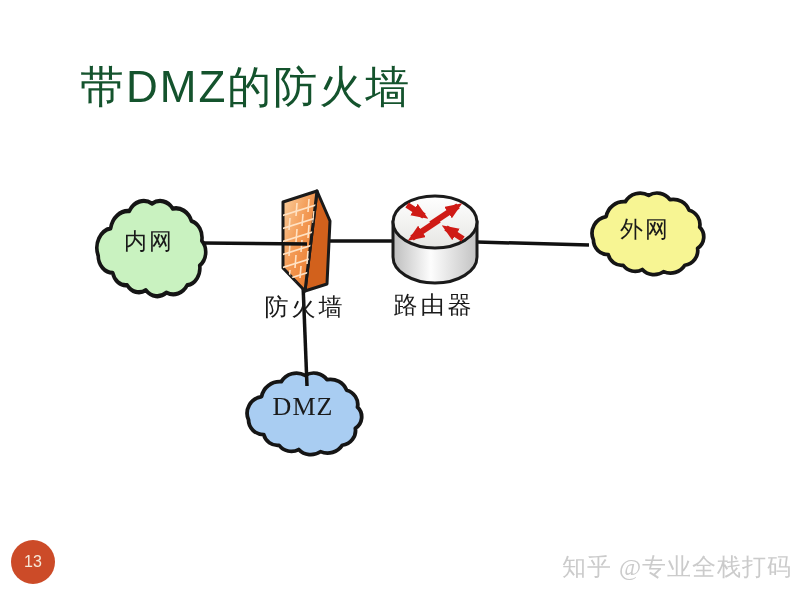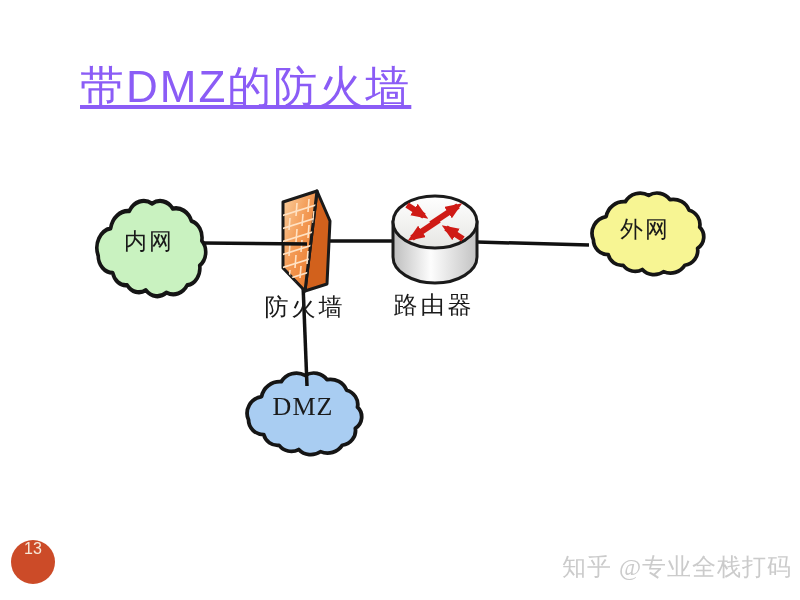--- a/index.html
+++ b/index.html
@@ -9,41 +9,40 @@
     background:#ffffff;
     overflow:hidden;
     font-family:"Liberation Sans","DejaVu Sans",sans-serif;
   }
   .slide-title{
     position:absolute;
     left:80px;top:58px;
     font-size:44px;
     font-weight:400;
     letter-spacing:2px;
-    color:#8b5cf6;
+    color:#14532d;
     white-space:nowrap;
-    text-decoration:underline;
   }
   .diagram-svg{
     position:absolute;
     left:0;top:0;
   }
   .node-label{
     font-family:"Liberation Serif","DejaVu Serif",serif;
     fill:#1a1a1a;
   }
   .page-badge{
     position:absolute;
     left:11px;top:540px;
     width:44px;height:44px;
     border-radius:50%;
     background:#cc4b28;
     color:#f6e8d8;
     font-size:16px;
-    display:flex;align-items:flex-start;justify-content:center;
+    display:flex;align-items:center;justify-content:center;
   }
   .watermark{
     position:absolute;
     right:8px;top:551px;
     font-size:24px;
     letter-spacing:1px;
     color:#cbcbcb;
     white-space:nowrap;
     font-family:Liberation Serif, serif;
   }

